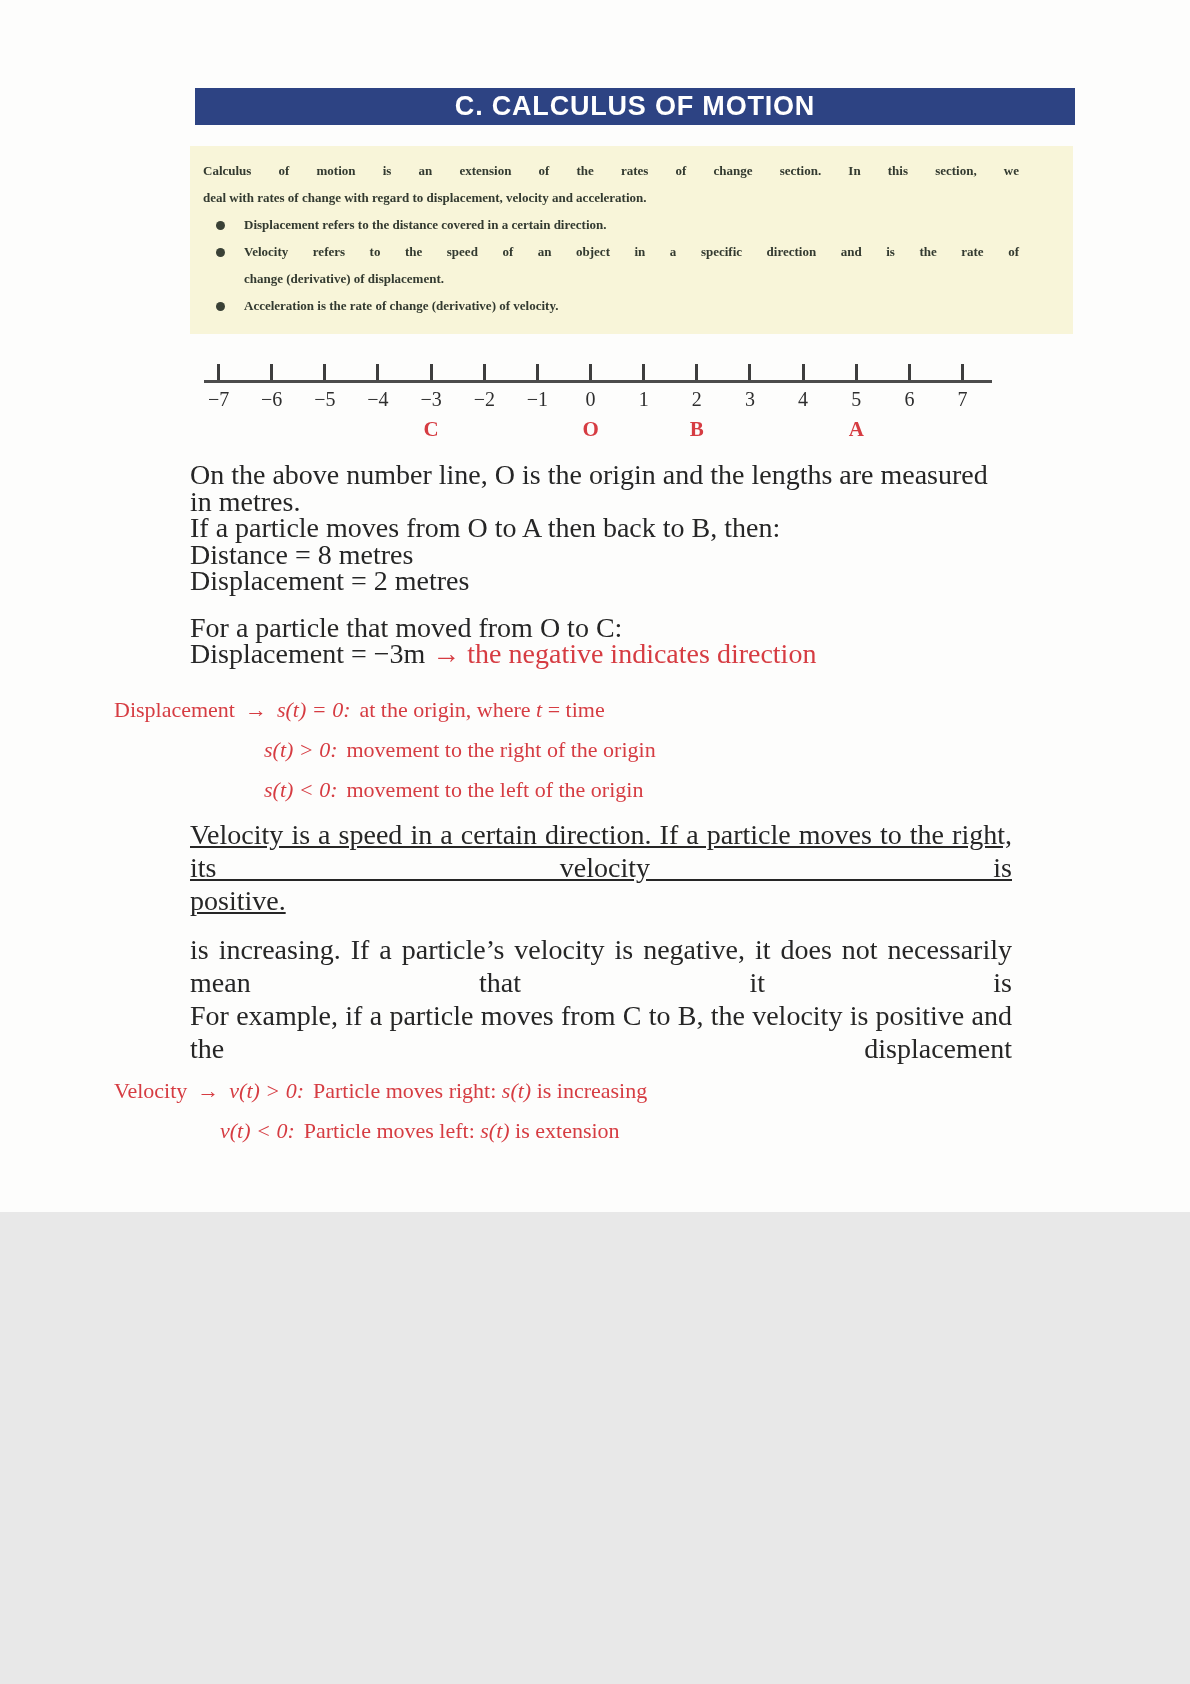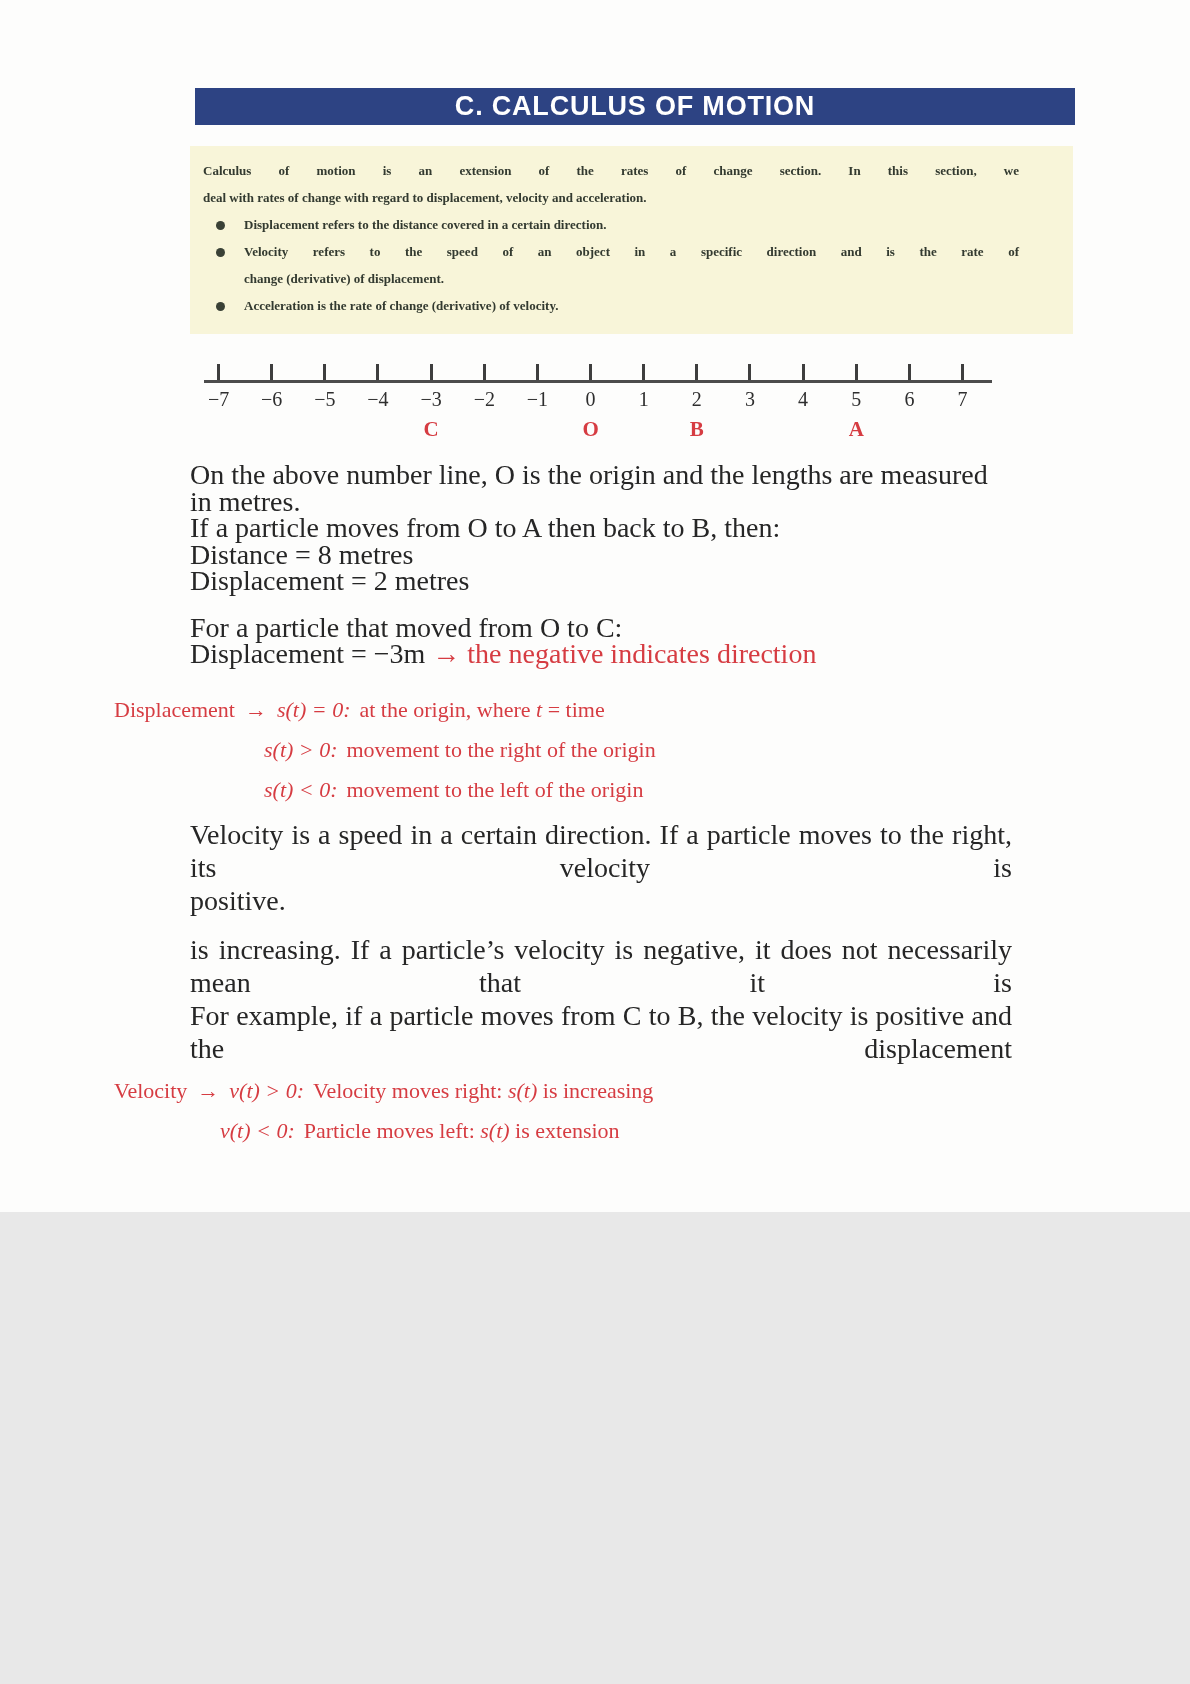--- a/index.html
+++ b/index.html
@@ -35,21 +35,21 @@
   .nl-ticks{top:5px;}
   .nl-points{top:58px;}
   .nl-cell{flex:1 1 0;display:flex;flex-direction:column;align-items:center;}
   .nl-tickmark{width:3px;height:16px;background:#3e3e3e;}
   .nl-ticklabel{margin-top:8px;font-size:20px;color:#2e2e2e;}
   .nl-point{font-weight:bold;font-size:21px;color:var(--accent-red,#d63c42);}
   
   .text{margin-left:190px;width:822px;font-size:28px;}
   .p-oab{margin-top:8px;line-height:26.5px;}
   .p-oc{margin-top:20px;line-height:26.5px;}
-  .p-velocity{margin-top:15px;line-height:33px;}
+  .p-velocity{margin-top:15px;line-height:33px;text-decoration:underline;}
   .p-example{margin-top:16px;line-height:33px;}
   .red{color:var(--accent-red,#d63c42);}
   
   .rules{margin-left:114px;width:900px;color:var(--accent-red,#d63c42);font-size:22px;}
   .rules-displacement{margin-top:28px;}
   .rules-velocity{margin-top:12px;}
   .rule-line{line-height:27px;margin-bottom:13px;white-space:nowrap;}
   .indent-d{padding-left:150px;}
   .indent-v{padding-left:106px;}
   .rl-arrow{margin:0 10px;}
@@ -215,21 +215,21 @@
     <div>positive.</div>
   </div>
 
   <div class="text p-example">
     <div class="jl">is increasing. If a particle’s velocity is negative, it does not necessarily mean that it is</div>
     <div class="jl">For example, if a particle moves from C to B, the velocity is positive and the displacement</div>
   </div>
 
   <div class="rules rules-velocity">
     <div class="rule-line">
-      <span class="rl-head">Velocity</span><span class="rl-arrow">→</span><span class="mx">v(t) &gt; 0:</span><span>Velocity moves right: </span><span class="mi">s(t)</span><span> is increasing</span>
+      <span class="rl-head">Velocity</span><span class="rl-arrow">→</span><span class="mx">v(t) &gt; 0:</span><span>Particle moves right: </span><span class="mi">s(t)</span><span> is increasing</span>
     </div>
     <div class="rule-line indent-v">
       <span class="mx">v(t) &lt; 0:</span><span>Particle moves left:  </span><span class="mi">s(t)</span><span> is extension</span>
     </div>
   </div>
 
   <div class="footer">
     <span class="copyright">© Copyright Kevin Smith / Berlut Books CC</span>
     <span class="page-num">199</span>
   </div>

